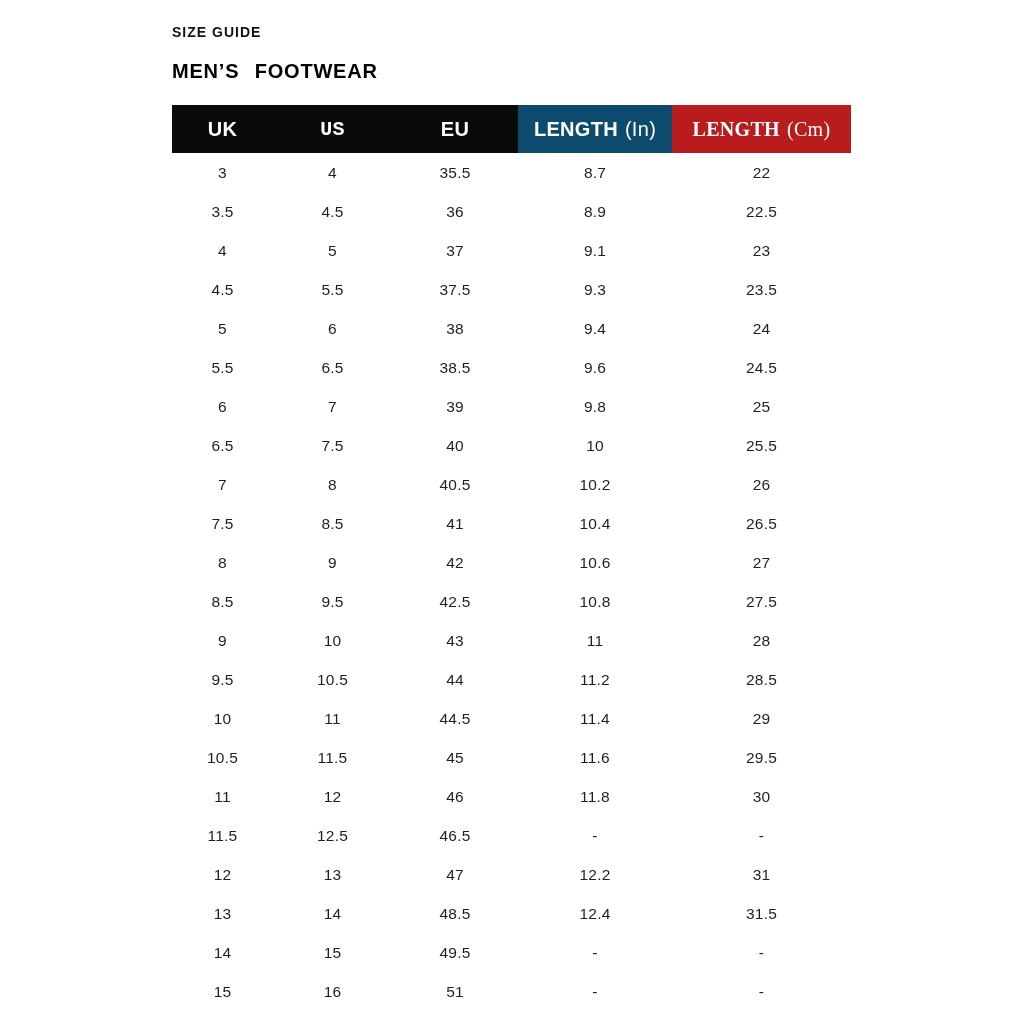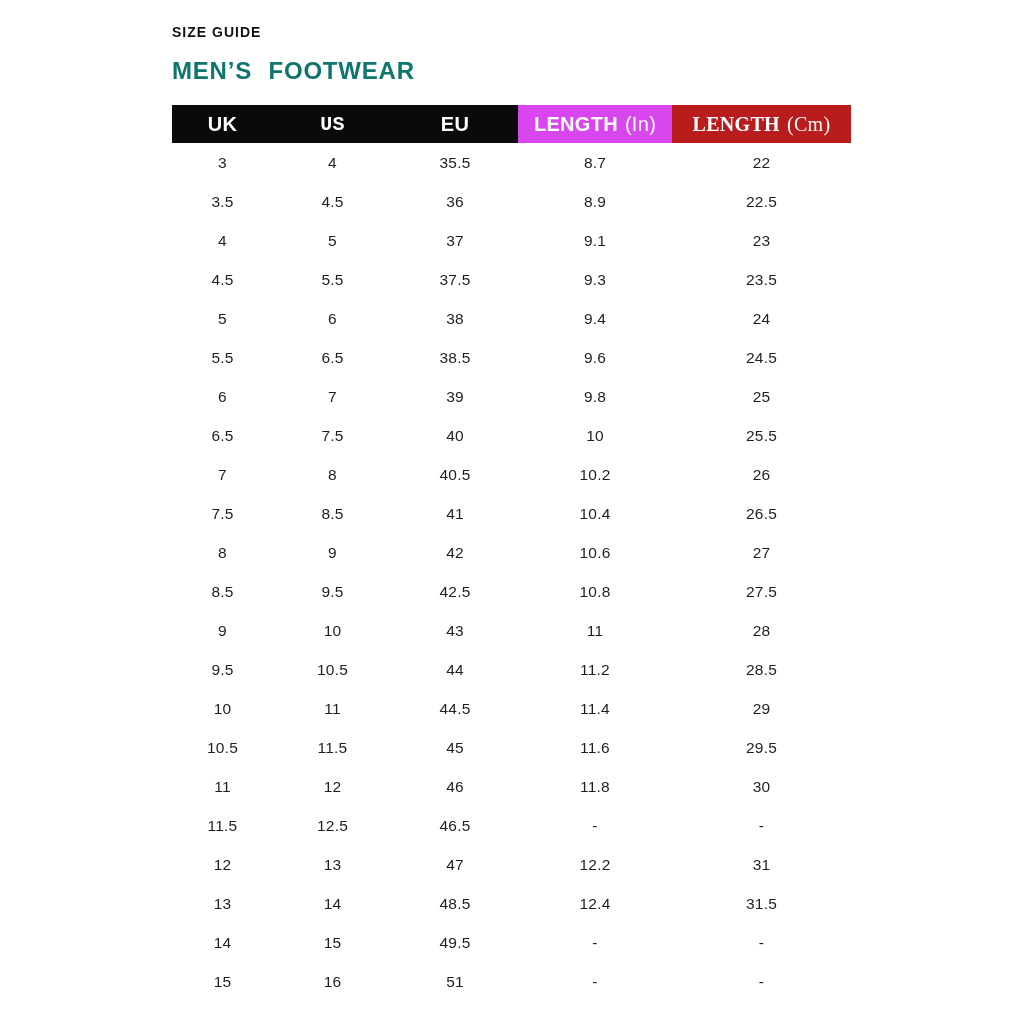--- a/index.html
+++ b/index.html
@@ -14,42 +14,42 @@
 
   .eyebrow {
     font-size: 14px;
     font-weight: 700;
     letter-spacing: 1px;
     color: #121212;
     line-height: 16px;
   }
   .title {
     margin-top: 18px;
-    font-size: 24px;
+    font-size: 20px;
     font-weight: 700;
     letter-spacing: 0.8px;
     word-spacing: 9px;
-    color: #0f766e;
+    color: #000000;
     line-height: 26px;
   }
 
   table.size-table {
     margin-top: 21px;
     width: 679px;
     border-collapse: collapse;
     table-layout: fixed;
   }
   col.c1 { width: 101px; }
   col.c2 { width: 119px; }
   col.c3 { width: 126px; }
   col.c4 { width: 154px; }
   col.c5 { width: 179px; }
 
   thead th {
-    height: 38px;
+    height: 48px;
     color: #ffffff;
     font-size: 20px;
     font-weight: 700;
     text-align: center;
     vertical-align: middle;
     letter-spacing: 0.3px;
     white-space: nowrap;
   }
   thead .th-unit {
     font-weight: 400;
@@ -86,21 +86,21 @@
       <tr>
         <th style="background: rgb(10, 10, 10); color: rgb(255, 255, 255);">
           <span class="th-bold">UK</span><span class="th-unit"></span>
         </th>
         <th style="background: rgb(10, 10, 10); color: rgb(255, 255, 255); font-family: Liberation Mono, monospace;">
           <span class="th-bold">US</span><span class="th-unit"></span>
         </th>
         <th style="background: rgb(10, 10, 10); color: rgb(255, 255, 255); margin-top: 32px;">
           <span class="th-bold">EU</span><span class="th-unit"></span>
         </th>
-        <th style="background: #d946ef; color: rgb(255, 255, 255);">
+        <th style="background: #0c4a6e; color: rgb(255, 255, 255);">
           <span class="th-bold">LENGTH</span><span class="th-unit">(In)</span>
         </th>
         <th style="background: #b91c1c; color: rgb(255, 255, 255); font-family: Liberation Serif, serif;">
           <span class="th-bold">LENGTH</span><span class="th-unit">(Cm)</span>
         </th>
       </tr>
     </thead>
     <tbody id="table-body">
         <tr>
           <td>3</td>

